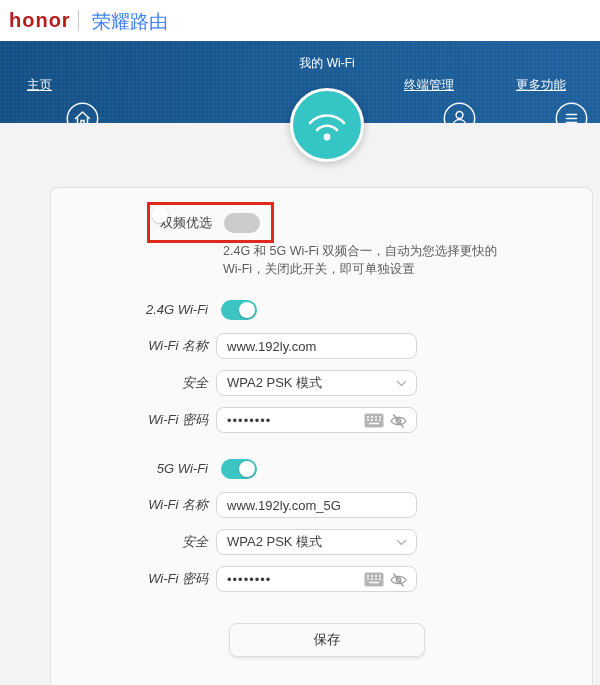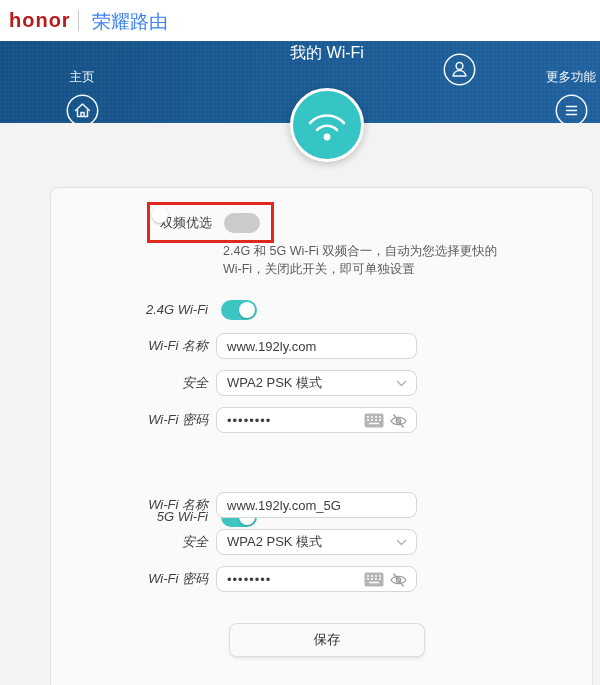--- a/index.html
+++ b/index.html
@@ -11,25 +11,25 @@
   .logo{position:absolute;left:9px;top:9px;font-size:20px;font-weight:800;letter-spacing:1px;color:#b91c1c;}
   .topbar-divider{position:absolute;left:78px;top:10px;width:1px;height:21px;background:#c9c9c9;}
   .product{position:absolute;left:92px;top:9px;font-size:19px;color:#3b82f6;}
 
   
   .navbar{position:absolute;left:0;top:41px;width:600px;height:82px;
     background-image:
       repeating-linear-gradient(0deg, rgba(255,255,255,.025) 0 2px, transparent 2px 4px),
       repeating-linear-gradient(90deg, rgba(255,255,255,.025) 0 2px, transparent 2px 4px),
       linear-gradient(100deg,#124e84 0%,#195a95 55%,#1d5f9d 100%);}
-  .nav-item{position:absolute;top:4px;width:110px;transform:translateX(-50%);text-align:center;color:#fff;cursor:pointer;}
+  .nav-item{position:absolute;top:12px;width:110px;transform:translateX(-50%);color:#fff;cursor:pointer;text-decoration:underline;}
   .nav-item .nav-label{display:block;margin-top:24px;font-size:12.5px;color:#f2f6fa;}
   .nav-item .nav-circle{display:block;margin:8px auto 0;}
-  .nav-active-label{position:absolute;left:327px;top:2px;transform:translateX(-50%);
-    font-size:16px;color:#ffffff;white-space:nowrap;}
+  .nav-active-label{position:absolute;left:327px;top:14px;transform:translateX(-50%);
+    font-size:12px;color:#ffffff;white-space:nowrap;}
 
   
   .wifi-bubble{position:absolute;left:290px;top:88px;width:68px;height:68px;border-radius:50%;
     background:#35c5c4;border:3px solid #ffffff;box-shadow:0 2px 8px rgba(0,0,0,.22);
     display:flex;align-items:center;justify-content:center;z-index:5;cursor:pointer;}
 
   
   .content{position:absolute;left:0;top:123px;width:600px;height:562px;background:#f3f3f3;}
   .card{position:absolute;left:50px;top:64px;width:543px;height:660px;background:#fafafa;
     border:1px solid #e2e2e2;border-bottom:none;border-radius:8px 8px 0 0;box-sizing:border-box;}
@@ -83,20 +83,21 @@
     <div class="nav-item" style="left:82px;">
       <span class="nav-label">主页</span>
       <svg class="nav-circle" width="33" height="33" viewBox="0 0 33 33" fill="none" stroke="#f4f8fb" stroke-width="1.5">
         <circle cx="16.5" cy="16.5" r="15.2"></circle>
         <path d="M9.5 16.5 L16.5 10 L23.5 16.5" stroke-linecap="round" stroke-linejoin="round"></path>
         <path d="M11.5 15.5 V22.5 H21.5 V15.5" stroke-linejoin="round"></path>
         <path d="M15 22.5 V18.5 H18 V22.5"></path>
       </svg>
     </div>
     <div class="nav-item" style="left:459px;">
+      <span class="nav-label">终端管理</span>
       <svg class="nav-circle" width="33" height="33" viewBox="0 0 33 33" fill="none" stroke="#f4f8fb" stroke-width="1.5">
         <circle cx="16.5" cy="16.5" r="15.2"></circle>
         <circle cx="16.5" cy="13" r="3.4"></circle>
         <path d="M10 23 a6.6 6.6 0 0 1 13 0 Z" stroke-linejoin="round"></path>
       </svg>
     </div>
     <div class="nav-item" style="left:571px;">
       <span class="nav-label">更多功能</span>
       <svg class="nav-circle" width="33" height="33" viewBox="0 0 33 33" fill="none" stroke="#f4f8fb" stroke-width="1.5">
         <circle cx="16.5" cy="16.5" r="15.2"></circle>
@@ -158,21 +159,21 @@
             <path d="M3 4 H5 M7 4 H9 M11 4 H13 M15 4 H17 M3 7 H5 M7 7 H9 M11 7 H13 M15 7 H17 M5 10.5 H15" stroke="#ffffff" stroke-width="1.4"></path>
           </svg>
           <svg class="field-icon eye-icon" width="19" height="16" viewBox="0 0 19 16" fill="none" stroke="#9c9c9c" stroke-width="1.3">
             <path d="M2 8 C5 3.2 14 3.2 17 8 C14 12.8 5 12.8 2 8 Z"></path>
             <circle cx="9.5" cy="8" r="2.2"></circle>
             <path d="M4.5 1.5 L14.5 14.5"></path>
           </svg>
         </span>
       </div>
 
-      <div class="row" style="top:271px;height:21px;margin-top:48px;">
+      <div class="row" style="top:271px;height:21px;">
         <span class="flabel tlabel">5G Wi-Fi</span>
         <span class="switch on" style="top:0;">
             <span class="knob"></span>
           </span>
       </div>
 
       <div class="row" style="top:304px;height:26px;">
         <span class="flabel">Wi-Fi 名称</span>
         <span class="field">
           <input class="txt" type="text" value="www.192ly.com_5G" style="">

